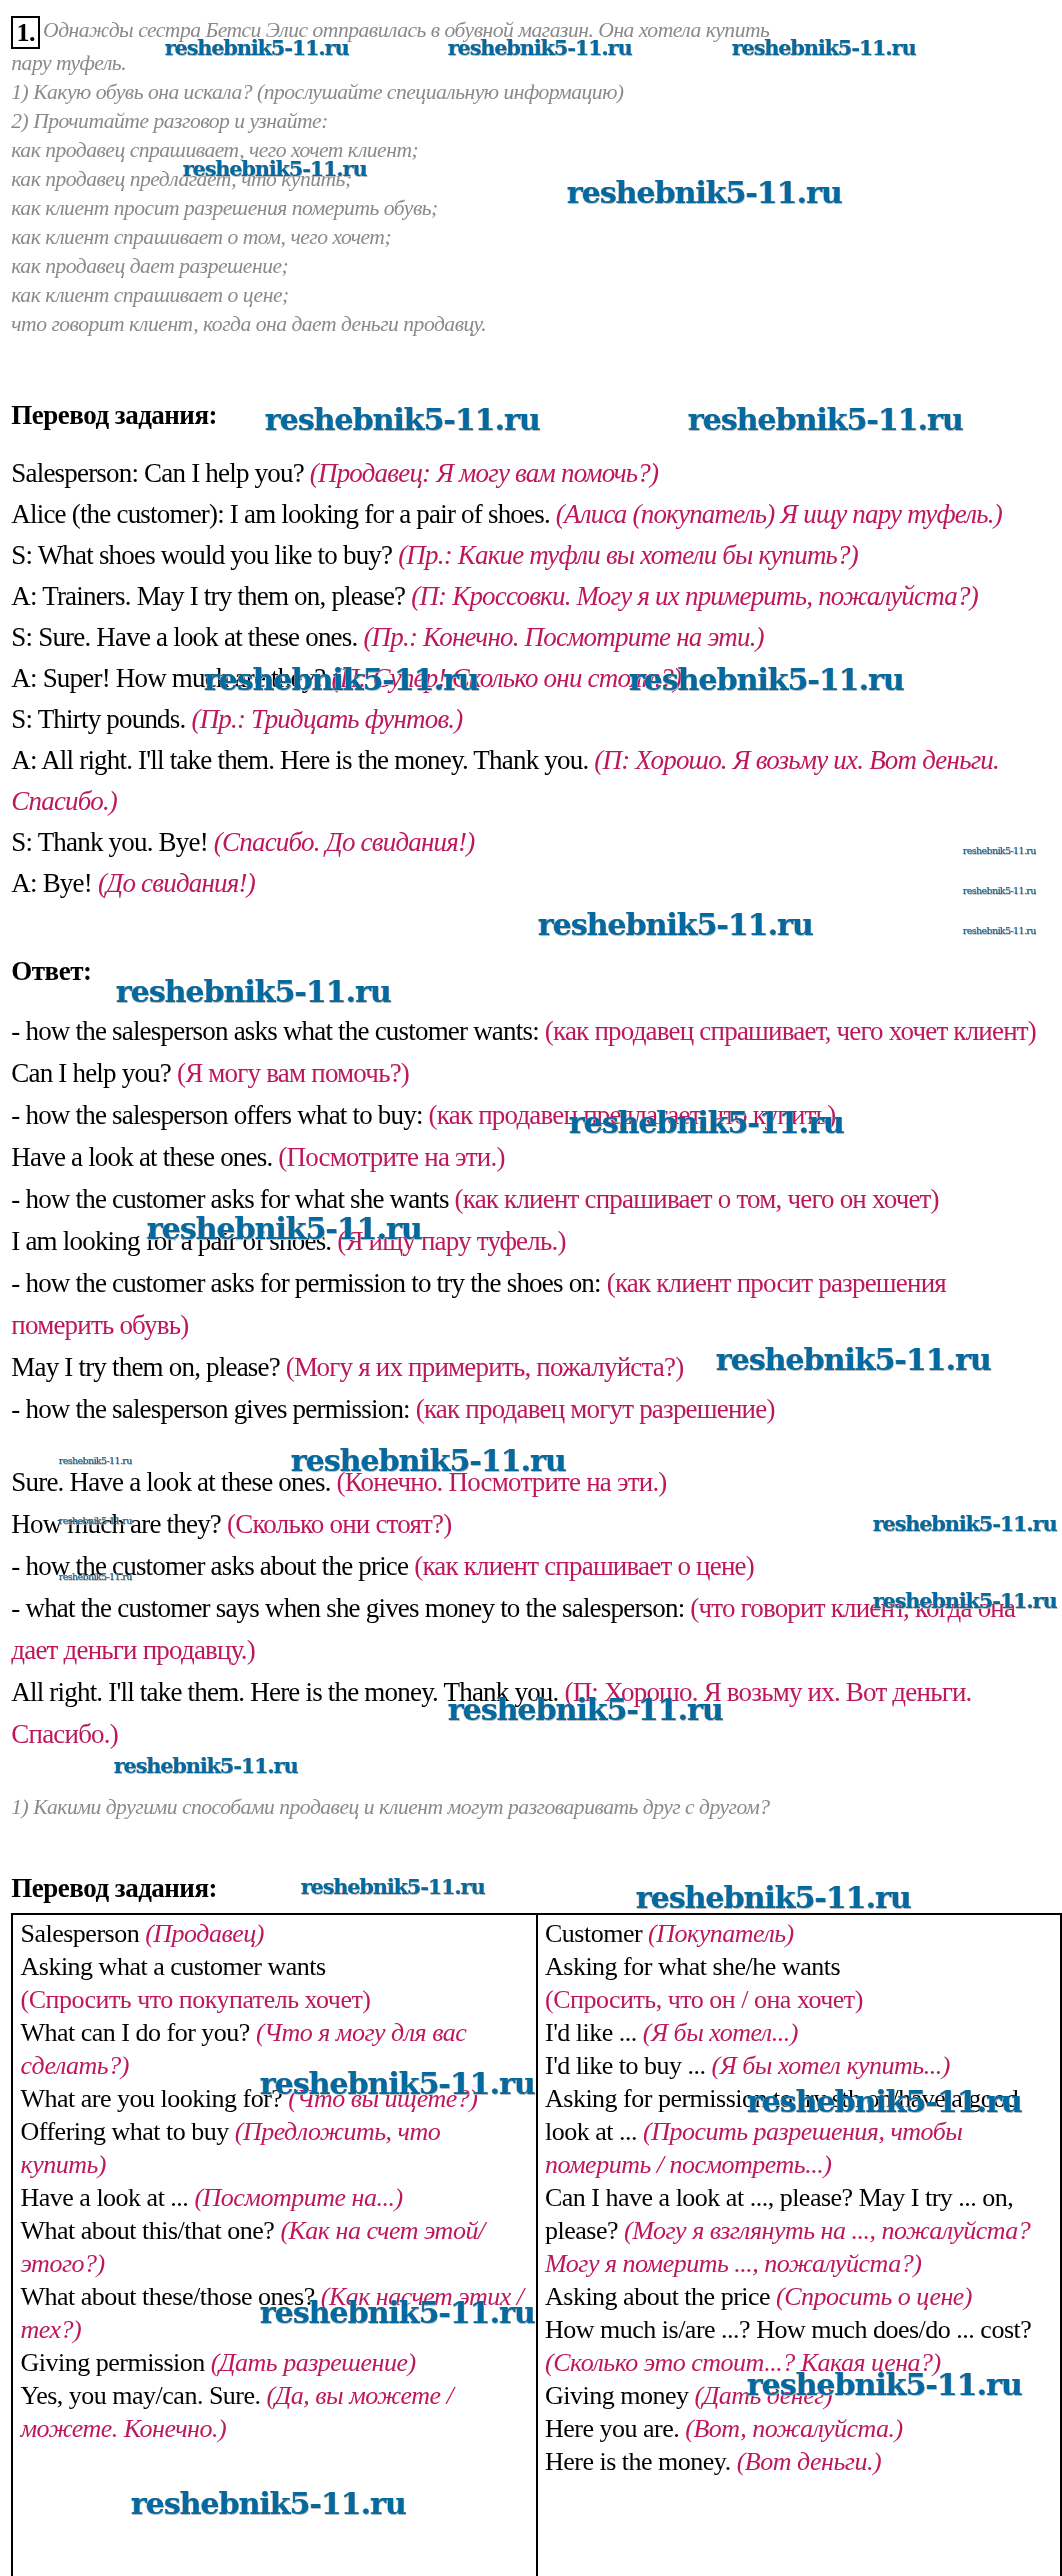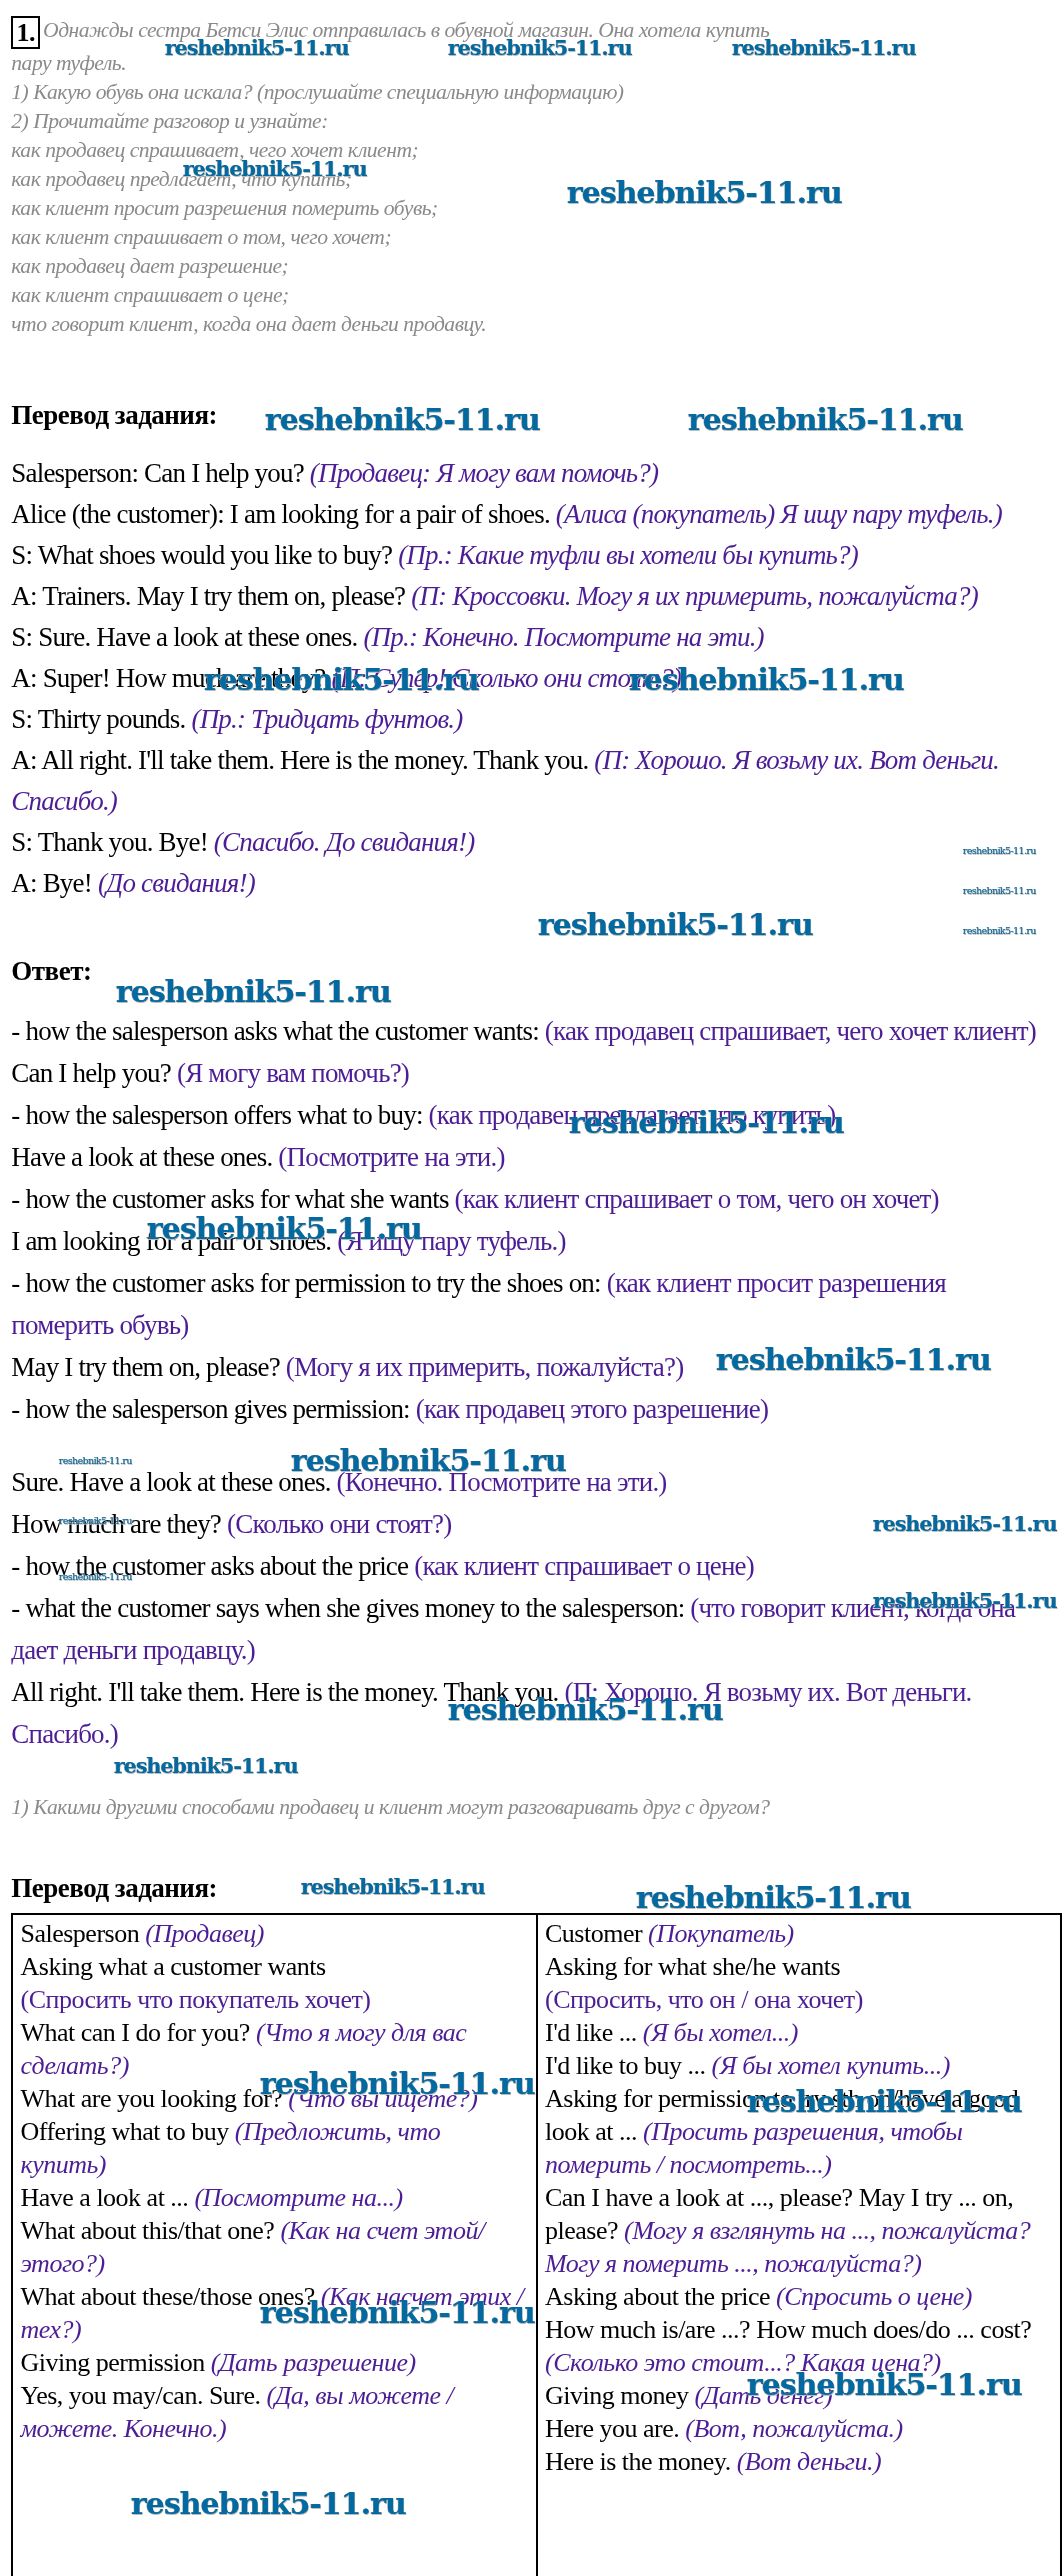--- a/index.html
+++ b/index.html
@@ -1,19 +1,19 @@
 <!DOCTYPE html>
 <html style="font-size:8.2px"><head>
 <meta charset="utf-8">
 <style>
   html, body { margin:0; padding:0; background:#ffffff; }
   body { width:1063px; min-height:3338px; position:relative; overflow:hidden;
          font-family:"Liberation Serif","DejaVu Serif",serif; color:#000; }
   .page { position:relative; width:1063px; padding:0 0 0 11.3px; box-sizing:border-box; }
-  .tr { color:#4c1d95; }
+  .tr { color:#be185d; }
   .it { font-style:italic; }
   .task { font-size:21.6px; line-height:29px; color:#8a8a8a; font-style:italic; letter-spacing:-0.5px; }
   .num-box { display:inline-block; border:2.6px solid #000; font-weight:bold; font-style:normal;
              color:#000; font-size:26px; line-height:29px; padding:0 3.1px; margin-right:3.1px; vertical-align:top; }
   .heading { font-weight:bold; font-size:27px; line-height:36px; letter-spacing:-0.5px; }
   .wm { position:absolute; font-family:"DejaVu Serif",serif; font-weight:bold; color:#0369a1;
         text-shadow:0.5px 0.5px 0 #bbb, -0.5px -0.5px 0 #999; letter-spacing:-1px; white-space:nowrap; }
   .wm-l { font-size:30px; }
   .wm-m { font-size:20.6px; }
   .wm-s { font-size:9.3px; font-weight:normal; letter-spacing:-0.5px; }
@@ -63,21 +63,21 @@
   </div>
   <div class="block" style="top:1010px; font-size:27px; line-height:42px; letter-spacing:-0.8px;">
     <div><span>- how the salesperson asks what the customer wants:</span> <span class="tr">(как продавец спрашивает, чего хочет клиент)</span></div>
     <div><span>Can I help you?</span> <span class="tr">(Я могу вам помочь?)</span></div>
     <div><span>- how the salesperson offers what to buy:</span> <span class="tr">(как продавец предлагает, что купить)</span></div>
     <div><span>Have a look at these ones.</span> <span class="tr">(Посмотрите на эти.)</span></div>
     <div><span>- how the customer asks for what she wants</span> <span class="tr">(как клиент спрашивает о том, чего он хочет)</span></div>
     <div><span>I am looking for a pair of shoes.</span> <span class="tr">(Я ищу пару туфель.)</span></div>
     <div><span>- how the customer asks for permission to try the shoes on:</span> <span class="tr">(как клиент просит разрешения померить обувь)</span></div>
     <div><span>May I try them on, please?</span> <span class="tr">(Могу я их примерить, пожалуйста?)</span></div>
-    <div><span>- how the salesperson gives permission:</span> <span class="tr">(как продавец этого разрешение)</span></div>
+    <div><span>- how the salesperson gives permission:</span> <span class="tr">(как продавец могут разрешение)</span></div>
     <div style="margin-top:31px;"><span>Sure. Have a look at these ones.</span> <span class="tr">(Конечно. Посмотрите на эти.)</span></div>
     <div><span>How much are they?</span> <span class="tr">(Сколько они стоят?)</span></div>
     <div><span>- how the customer asks about the price</span> <span class="tr">(как клиент спрашивает о цене)</span></div>
     <div><span>- what the customer says when she gives money to the salesperson:</span> <span class="tr">(что говорит клиент, когда она дает деньги продавцу.)</span></div>
     <div><span>All right. I'll take them. Here is the money. Thank you.</span> <span class="tr">(П: Хорошо. Я возьму их. Вот деньги. Спасибо.)</span></div>
   </div>
 
   <div class="block task" style="top:1793px;">1) Какими другими способами продавец и клиент могут разговаривать друг с другом?</div>
 
   <div class="block" style="top:1870px;">

